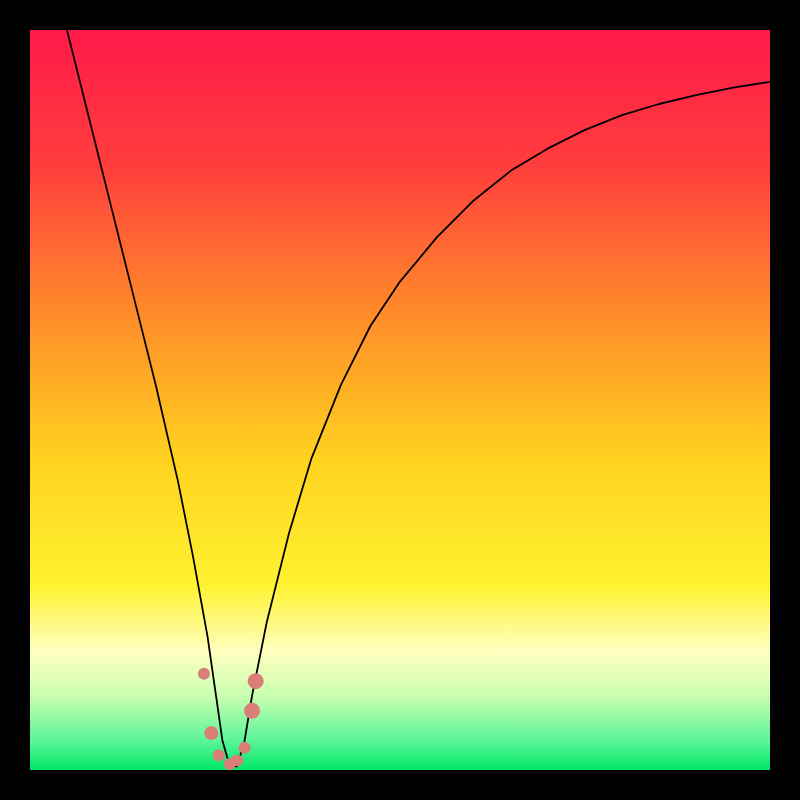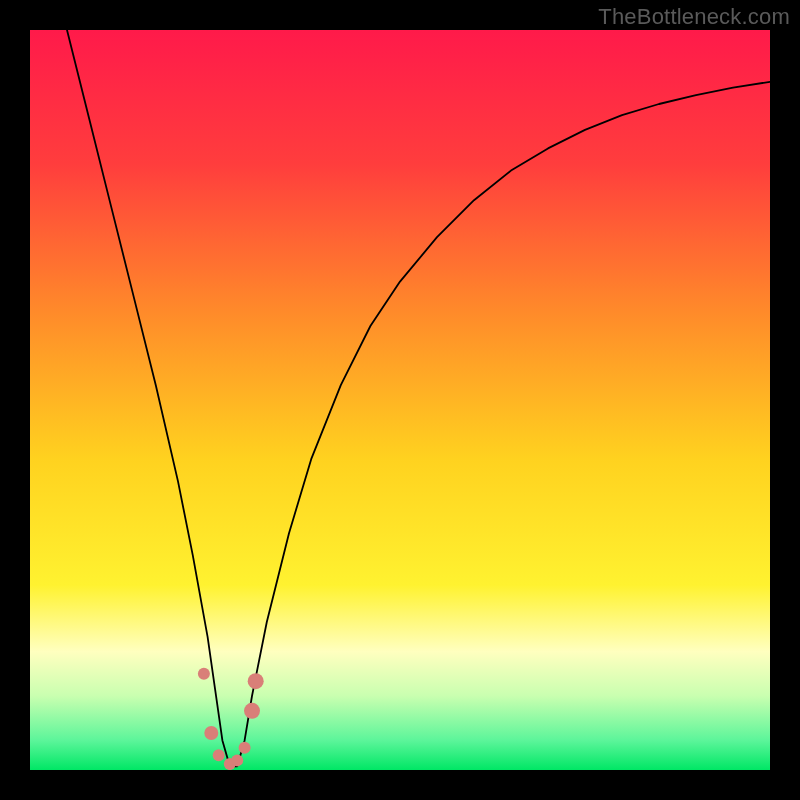--- a/index.html
+++ b/index.html
@@ -49,21 +49,20 @@
     stroke-linecap: round;
   }
   .marker {
     fill: #d97f78;
     stroke: none;
   }
 </style>
 </head>
 <body>
 <div class="frame">
-  <div class="watermark">TheBottleneck.com</div>
 
   <div class="plot-outer">
     <svg class="plot" viewBox="0 0 740 740">
       <defs>
         <linearGradient id="bg-grad" x1="0" y1="0" x2="0" y2="1">
           <stop offset="0%" stop-color="#ff1a4a"></stop>
           <stop offset="18%" stop-color="#ff3d3d"></stop>
           <stop offset="38%" stop-color="#ff8a2a"></stop>
           <stop offset="58%" stop-color="#ffd21f"></stop>
           <stop offset="75%" stop-color="#fff230"></stop>

